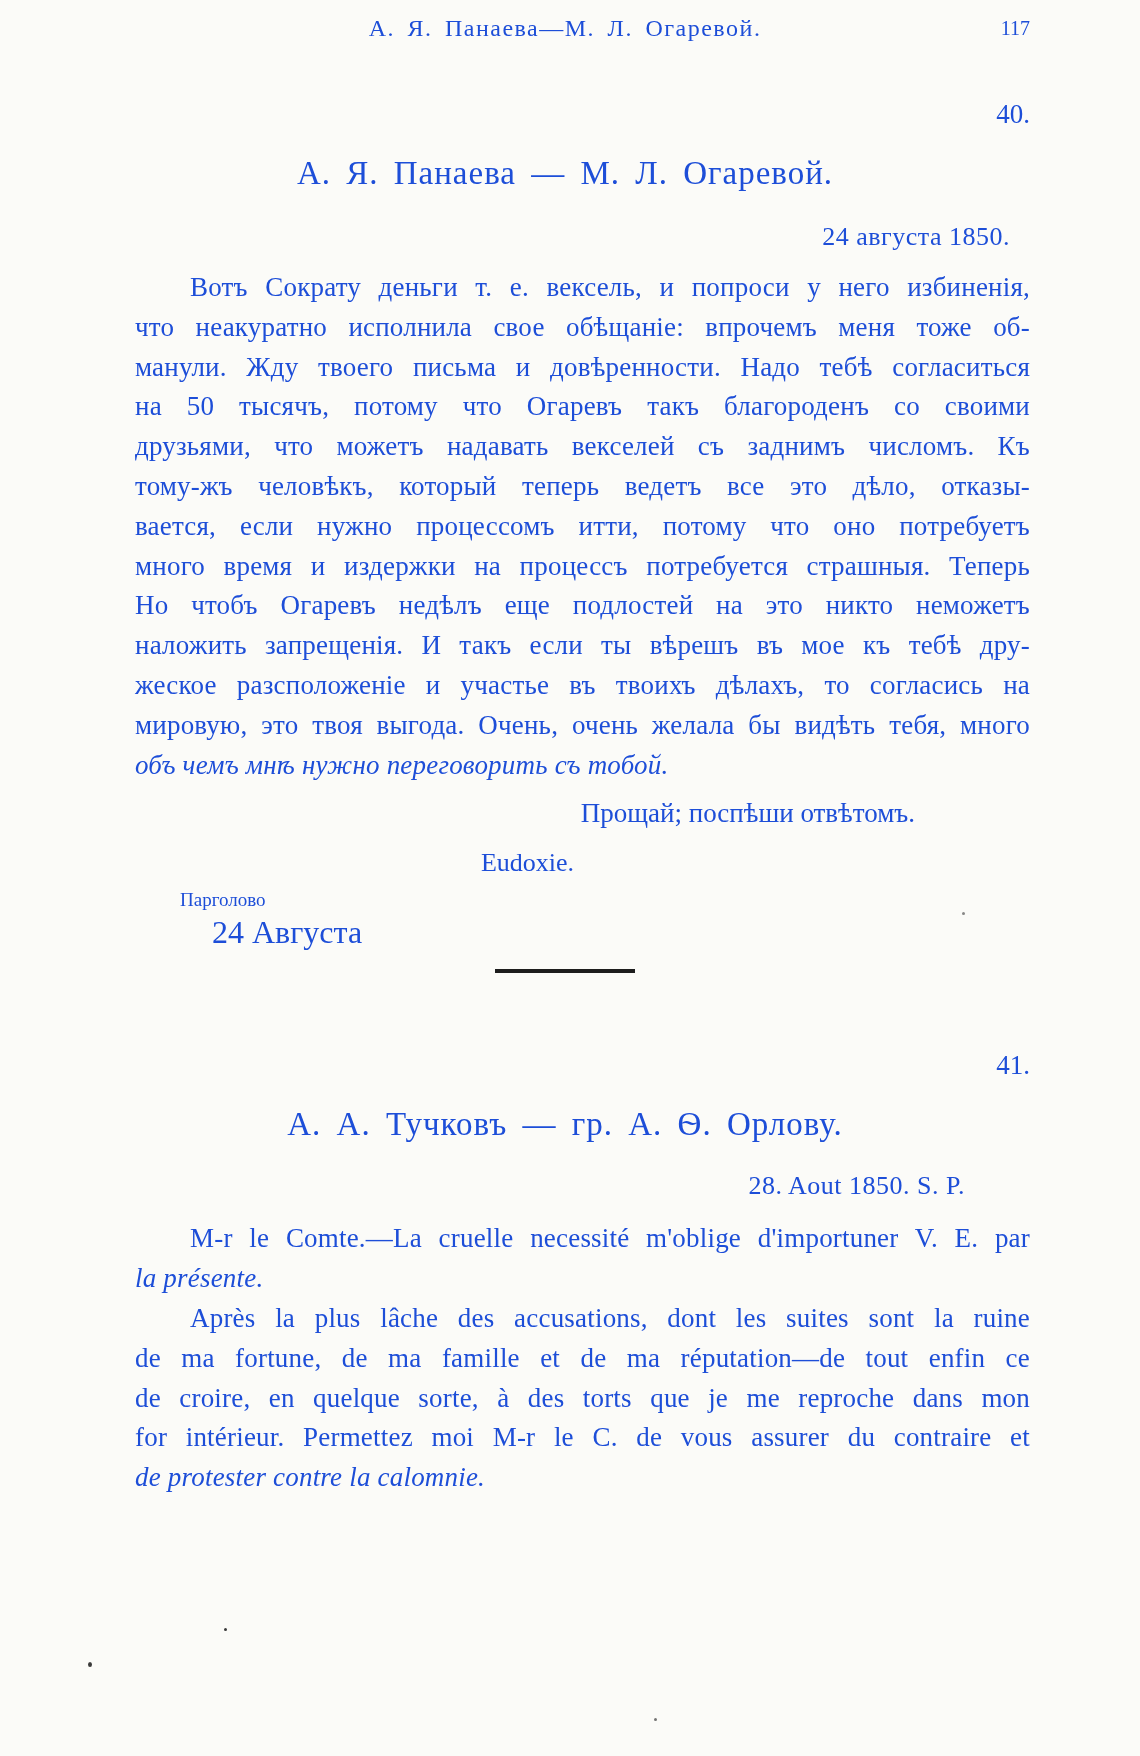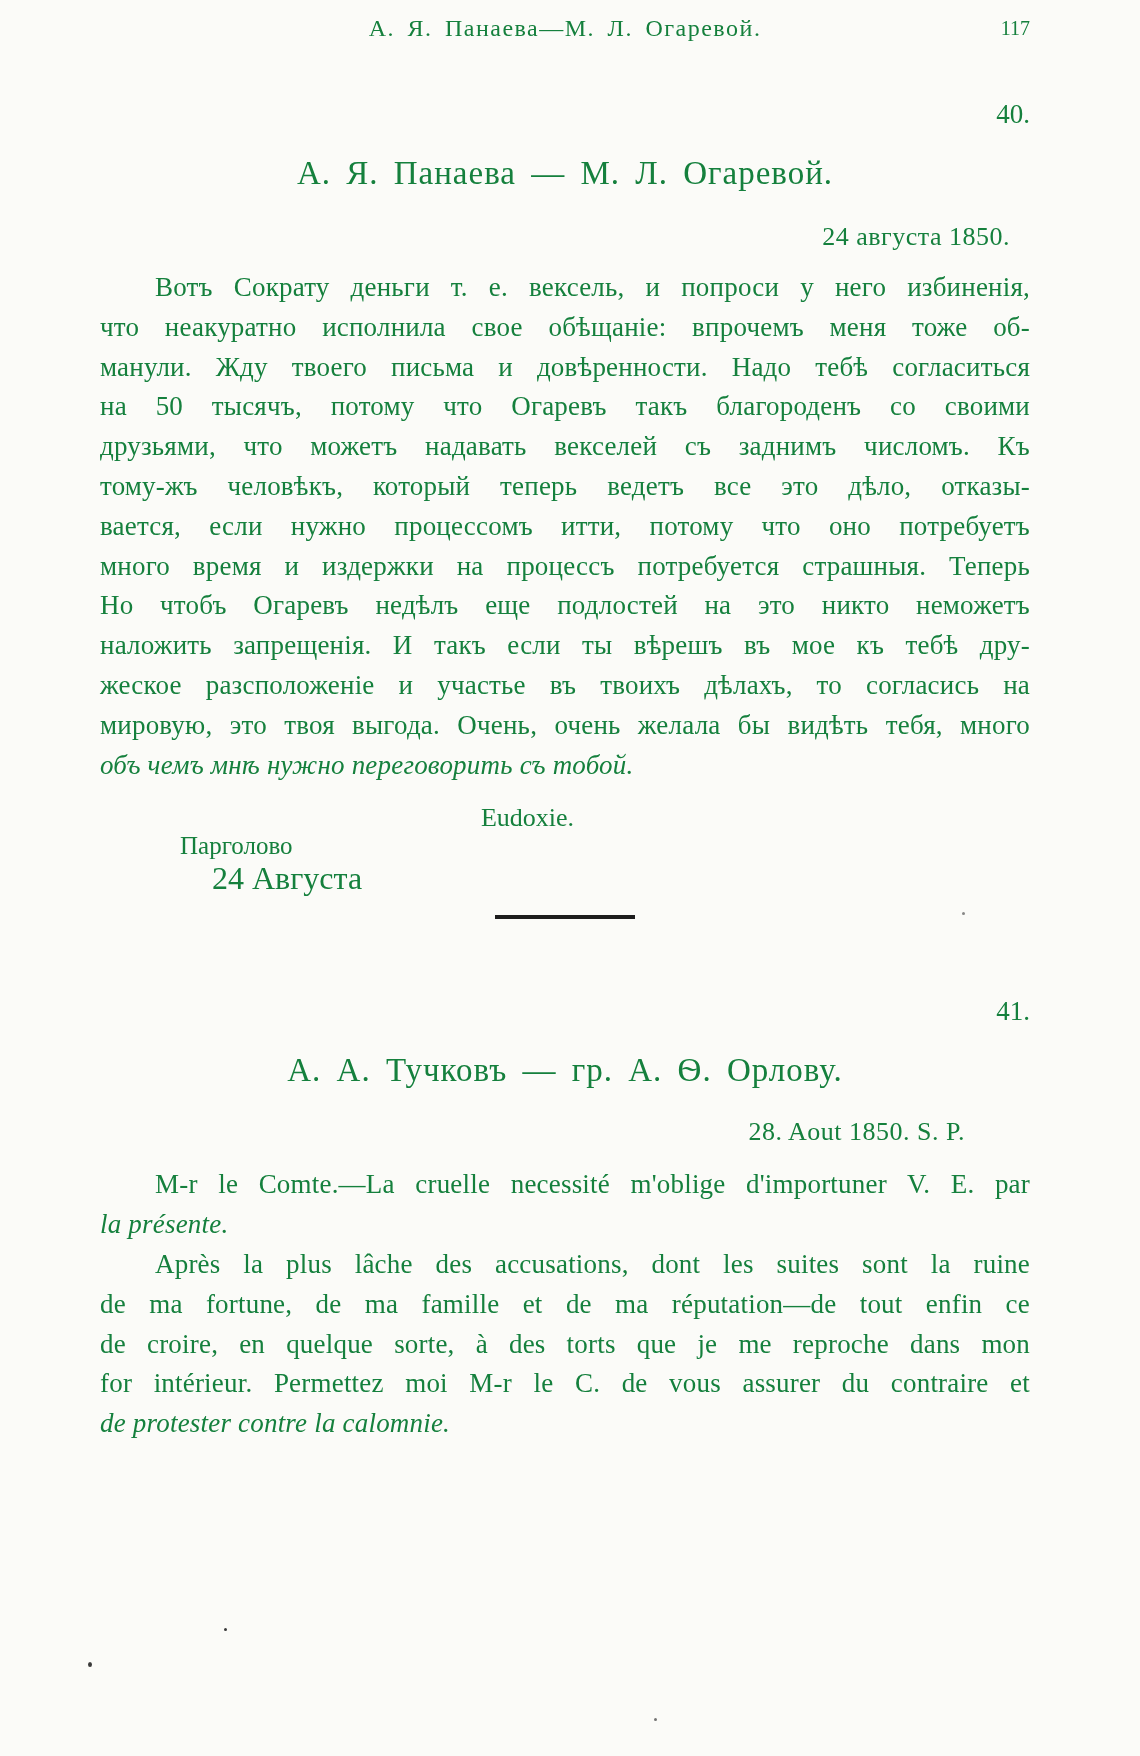--- a/index.html
+++ b/index.html
@@ -6,21 +6,21 @@
     margin: 0;
     padding: 0;
     background: #e9e9e7;
   }
   .page {
     position: relative;
     width: 1140px;
     height: 1756px;
     margin: 0 auto;
     background: #fbfbf8;
-    color: #15803d;
+    color: #1d4ed8;
     font-family: "Liberation Serif", "DejaVu Serif", serif;
     overflow: hidden;
   }
   .column {
     position: relative;
     margin-left: 100px;
     width: 930px;
   }
   
   .running-head {
@@ -74,42 +74,43 @@
     font-size: 27px;
     line-height: 39.8px;
     letter-spacing: 0.2px;
   }
   .b40 { margin-top: 14px; }
   .p1 { margin-top: 16px; }
   .p2 { margin-top: 0; }
   .text-line {
     text-align: justify;
     text-align-last: justify;
+    margin-left: 35px;
   }
   .body-block .text-line:first-child { text-indent: 55px; }
   .body-block .text-line:last-child { text-align-last: left; font-style: italic; }
   
   .closing {
     margin-top: 11px;
     text-align: right;
     padding-right: 115px;
     font-size: 27px;
     line-height: 34px;
   }
   .signature {
     margin-top: 20px;
     text-align: center;
     padding-right: 75px;
     font-size: 26px;
     line-height: 26px;
   }
   .place {
-    margin-top: 0;
+    margin-top: 9px;
     padding-left: 80px;
-    font-size: 25px;
+    font-size: 19px;
     line-height: 30px;
   }
   .datefoot {
     margin-top: 2px;
     padding-left: 112px;
     font-size: 32px;
     line-height: 30px;
   }
   .divider {
     margin: 22px auto 0 auto;
@@ -152,20 +153,21 @@
         <div class="text-line">тому-жъ человѣкъ, который теперь ведетъ все это дѣло, отказы-</div>
         <div class="text-line">вается, если нужно процессомъ итти, потому что оно потребуетъ</div>
         <div class="text-line">много время и издержки на процессъ потребуется страшныя. Теперь</div>
         <div class="text-line">Но чтобъ Огаревъ недѣлъ еще подлостей на это никто неможетъ</div>
         <div class="text-line">наложить запрещенія. И такъ если ты вѣрешъ въ мое къ тебѣ дру-</div>
         <div class="text-line">жеское разсположеніе и участье въ твоихъ дѣлахъ, то согласись на</div>
         <div class="text-line">мировую, это твоя выгода. Очень, очень желала бы видѣть тебя, много</div>
         <div class="text-line">объ чемъ мнѣ нужно переговорить съ тобой.</div>
       </div>
 
+    <div class="closing">Прощай; поспѣши отвѣтомъ.</div>
     <div class="signature">Eudoxie.</div>
     <div class="place">Парголово</div>
     <div class="datefoot">24 Августа</div>
 
     <div class="divider"></div>
 
     <div class="letter-number n41">41.</div>
     <h1 class="letter-title t41">А. А. Тучковъ — гр. А. Ѳ. Орлову.</h1>
     <div class="dateline dl41">28. Aout 1850. S. P.</div>
 

